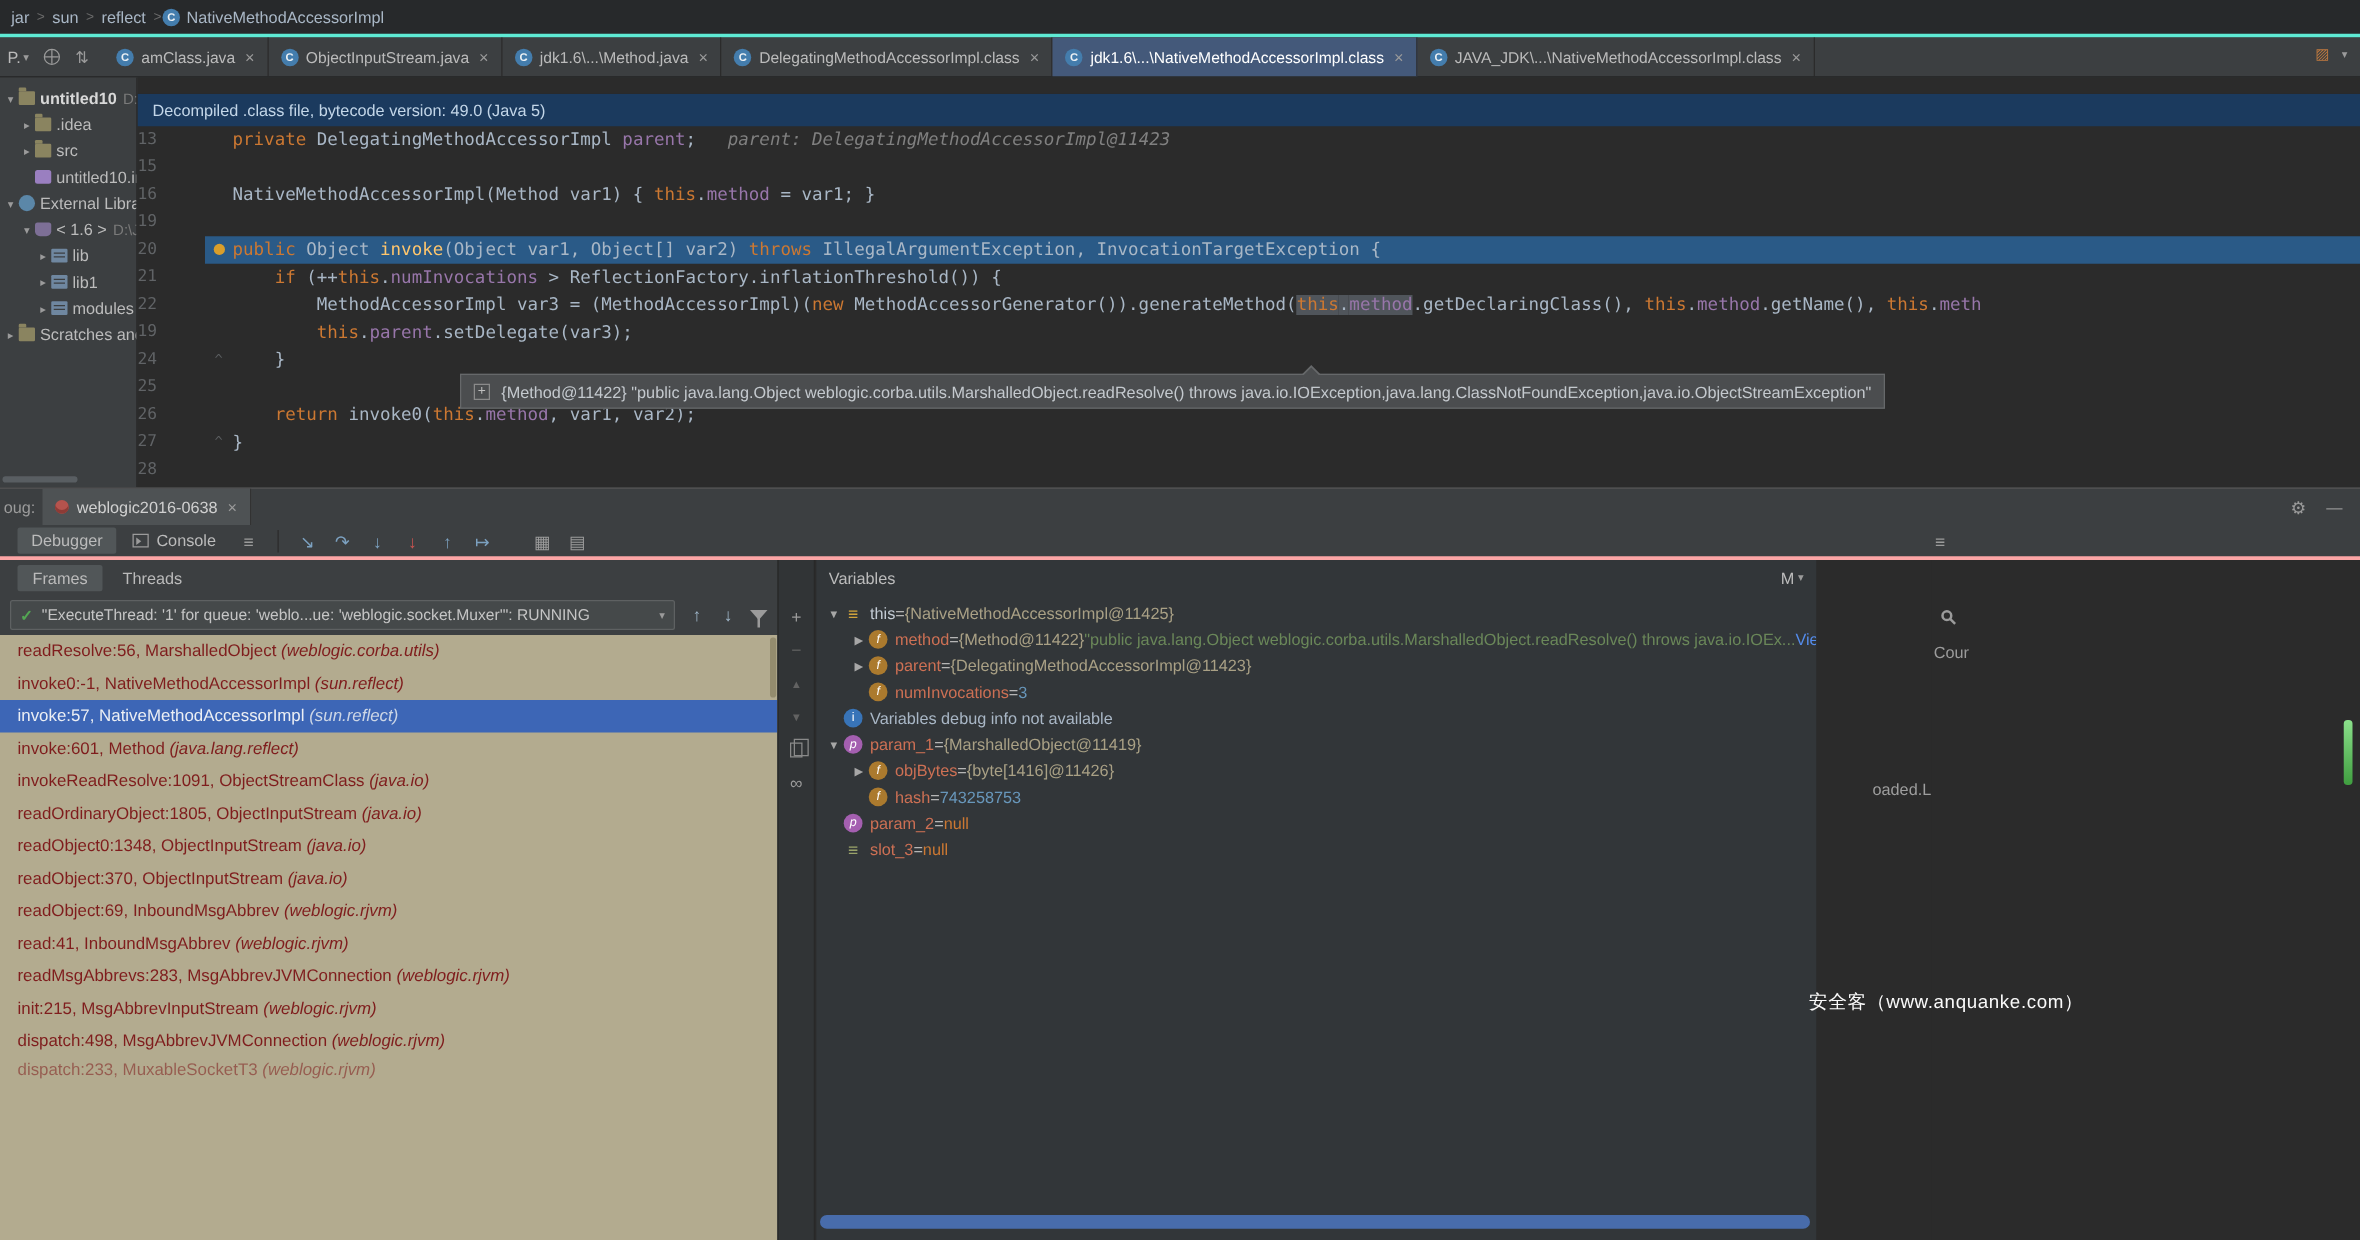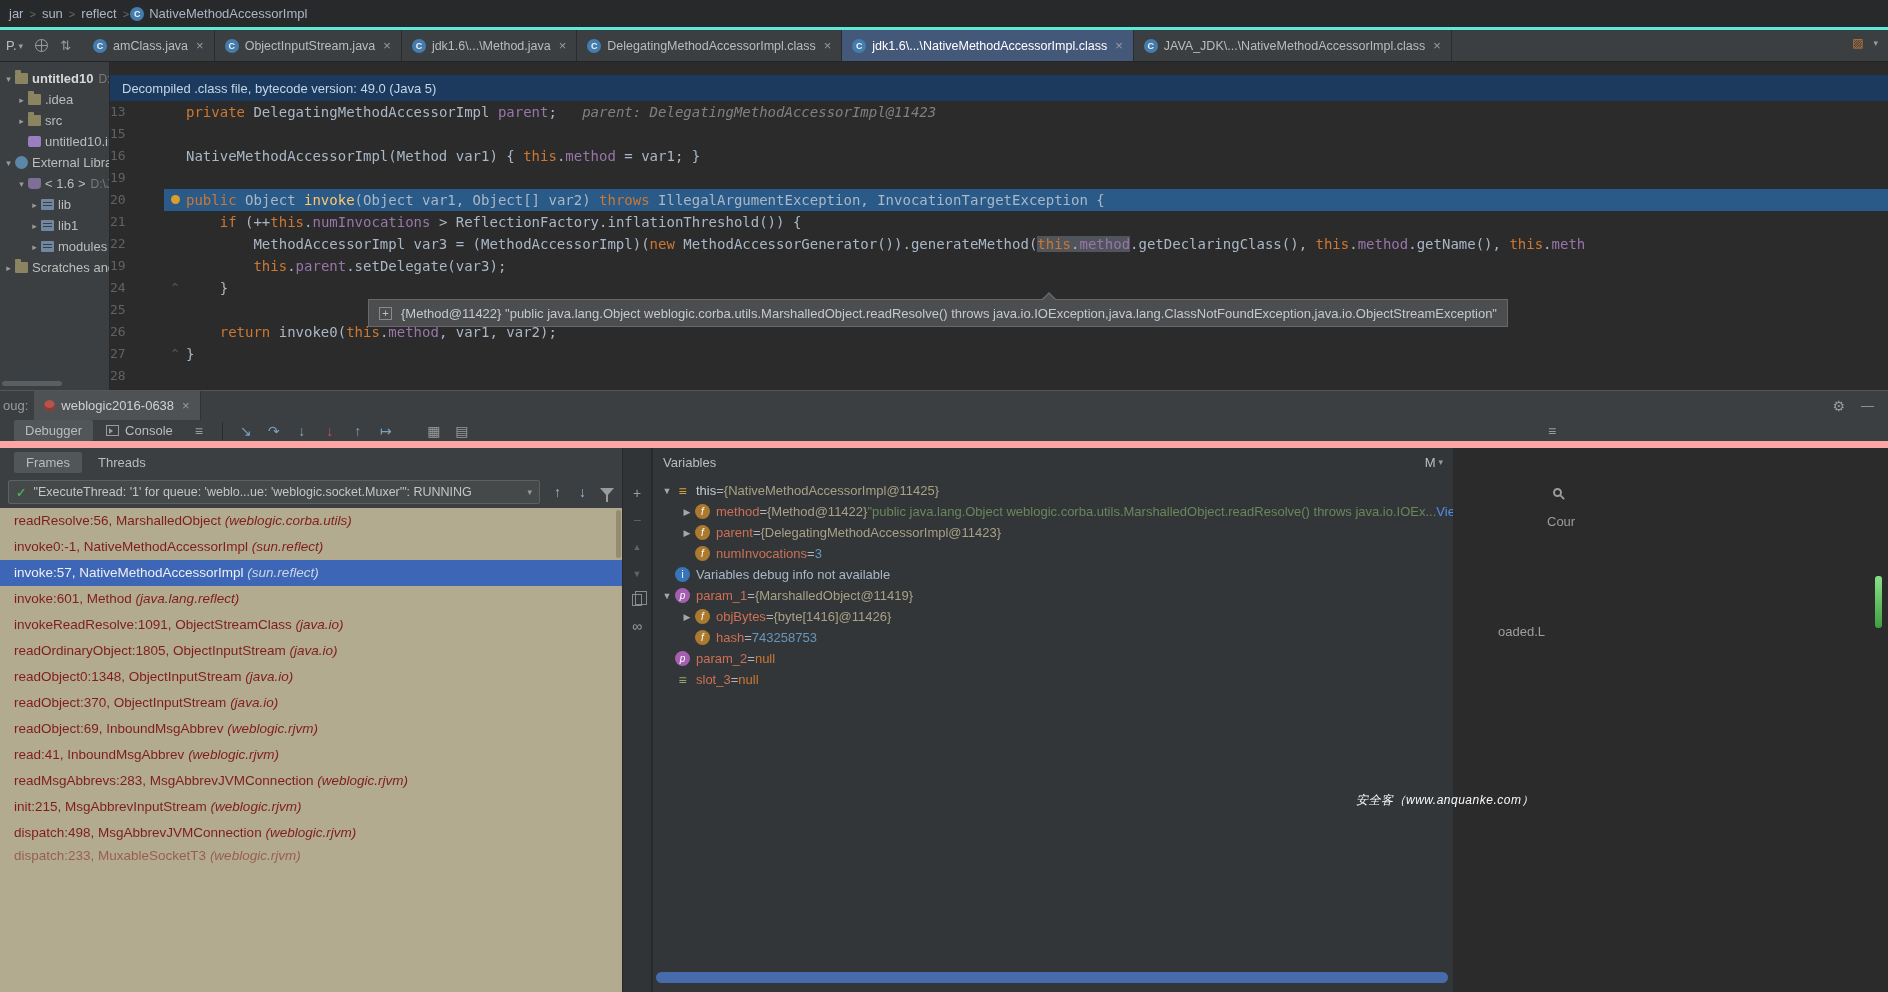--- a/index.html
+++ b/index.html
@@ -91,21 +91,21 @@
   .sess { display:flex; align-items:center; gap:6px; background:#4e5254; height:100%;
           padding:0 10px; color:#d0d0d0; border-right:1px solid #323232; }
   .ic-bug { width:11px; height:11px; border-radius:50%; background:#b5534d; display:inline-block;
             box-shadow:inset 0 -3px 0 #8d3b36; }
   .dtitle-right { margin-left:auto; display:flex; gap:16px; padding-right:14px; align-items:center; }
   .gear { color:#9b9b9b; font-size:14px; }
   .mini { color:#9b9b9b; }
 
   
   .dtoolbar { position:absolute; top:420px; left:0; right:0; height:28px; background:#3c3f41;
-              border-bottom:7px solid #fca5a5; display:flex; align-items:center; gap:2px; padding-left:14px; }
+              border-bottom:3px solid #fca5a5; display:flex; align-items:center; gap:2px; padding-left:14px; }
   .dtab { padding:3px 11px; color:#bbbbbb; border-radius:2px; display:flex; align-items:center; gap:6px; }
   .dtab.active { background:#515658; }
   .ic-console { width:13px; height:11px; border:1px solid #9b9b9b; display:inline-block; position:relative; }
   .ic-console::before { content:''; position:absolute; left:2px; top:2px; border-left:4px solid #9b9b9b;
                         border-top:3px solid transparent; border-bottom:3px solid transparent; }
   .sepv { width:1px; height:18px; background:#2b2b2b; margin:0 8px; }
   .stepic { width:26px; text-align:center; color:#7ca1c0; font-size:14px; }
   .stepic.red { color:#c75450; }
   .stepic.gray { color:#9b9b9b; }
   .gap { width:18px; }
@@ -175,22 +175,22 @@
   .right-zone { position:absolute; left:1545px; right:0; top:0; bottom:0; background:#2b2b2b; }
   .ic-search { position:absolute; top:40px; left:8px; width:9px; height:9px; border:2px solid #9b9b9b;
                border-radius:50%; }
   .ic-search::after { content:''; position:absolute; width:6px; height:2px; background:#9b9b9b;
                       transform:rotate(45deg); right:-5px; bottom:-3px; }
   .cour { position:absolute; top:66px; left:2px; color:#9b9b9b; }
   .membar { position:absolute; right:6px; top:128px; width:7px; height:52px; border-radius:3px;
             background:linear-gradient(#8be08b, #3f9e3f); }
 
   .loadedtext { position:absolute; left:1498px; top:624px; color:#9e9e9e; z-index:7; }
-  .watermark { position:absolute; left:1356px; top:792px; color:#fafafa; font-size:12px;
-               letter-spacing:0.5px; z-index:8;font-style:italic; }
+  .watermark { position:absolute; left:1447px; top:792px; color:#fafafa; font-size:15px;
+               letter-spacing:0.5px; z-index:8; }
 </style>
 </head>
 <body>
 
 <div class="app">
 
   <div class="breadcrumbs">
       <span class="crumb">jar</span>
       <span class="bsep">&gt;</span>
       <span class="crumb">sun</span>

